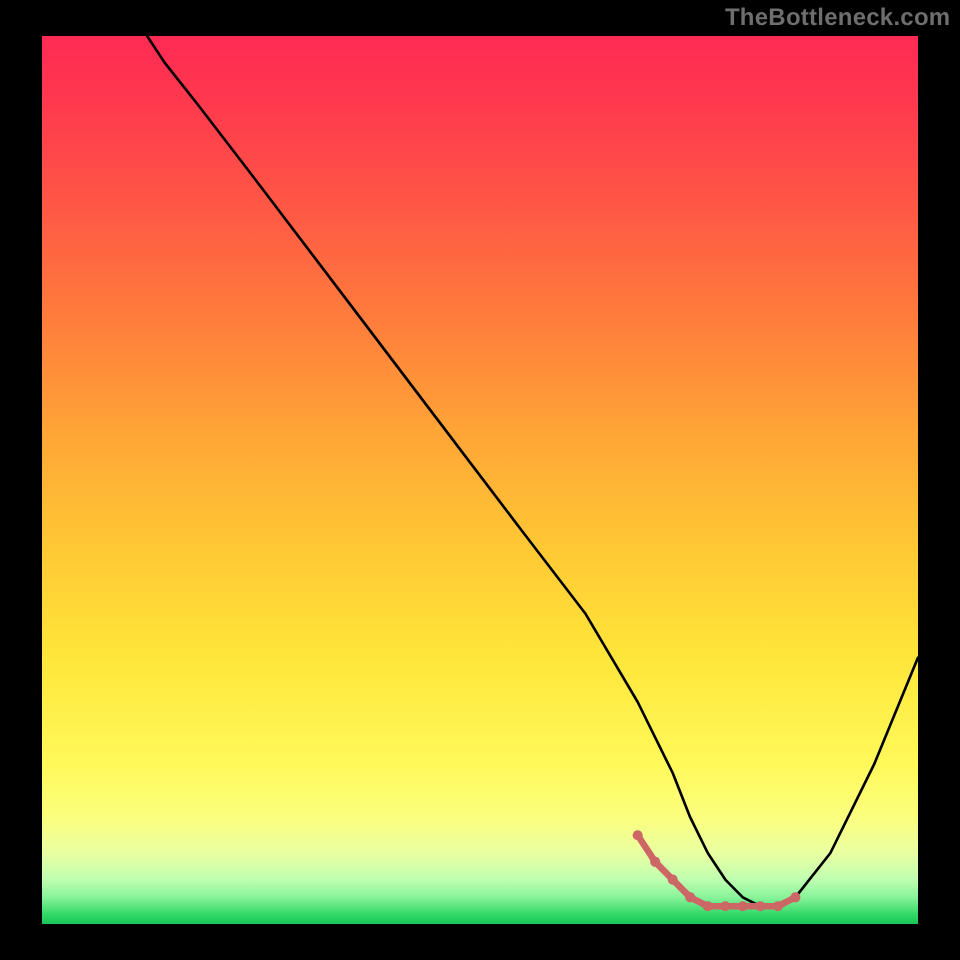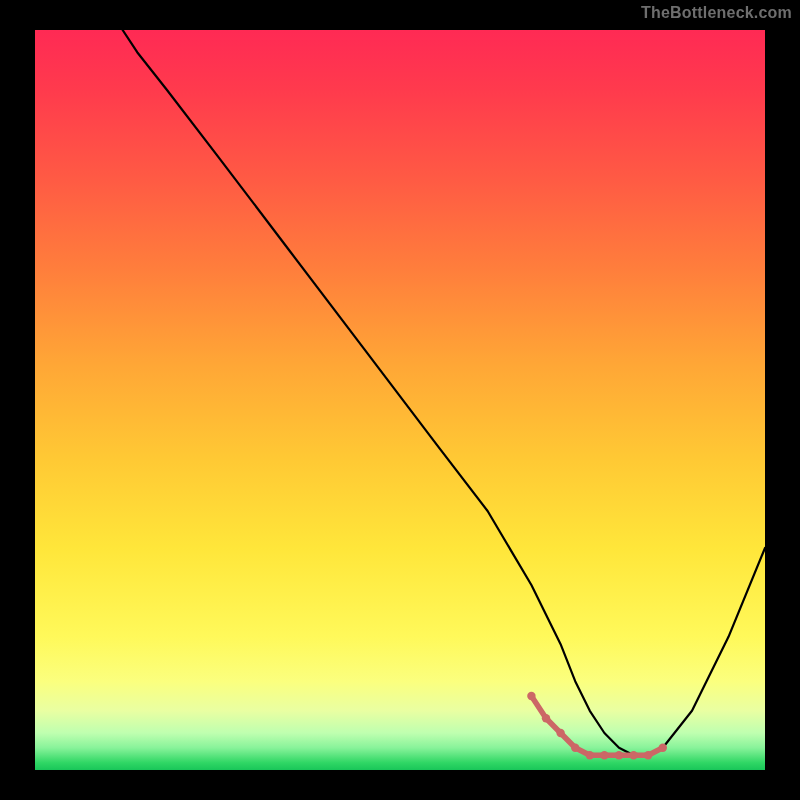--- a/index.html
+++ b/index.html
@@ -15,21 +15,21 @@
     position: relative;
     width: 800px;
     height: 800px;
     background: #000;
   }
   .attribution {
     position: absolute;
     top: 4px;
     right: 8px;
     color: #6e6e6e;
-    font-size: 16px;
+    font-size: 20px;
     font-weight: 600;
     letter-spacing: 0.2px;
     z-index: 5;
   }
   .plot-area {
     position: absolute;
     left: 35px;
     top: 30px;
     width: 730px;
     height: 740px;

